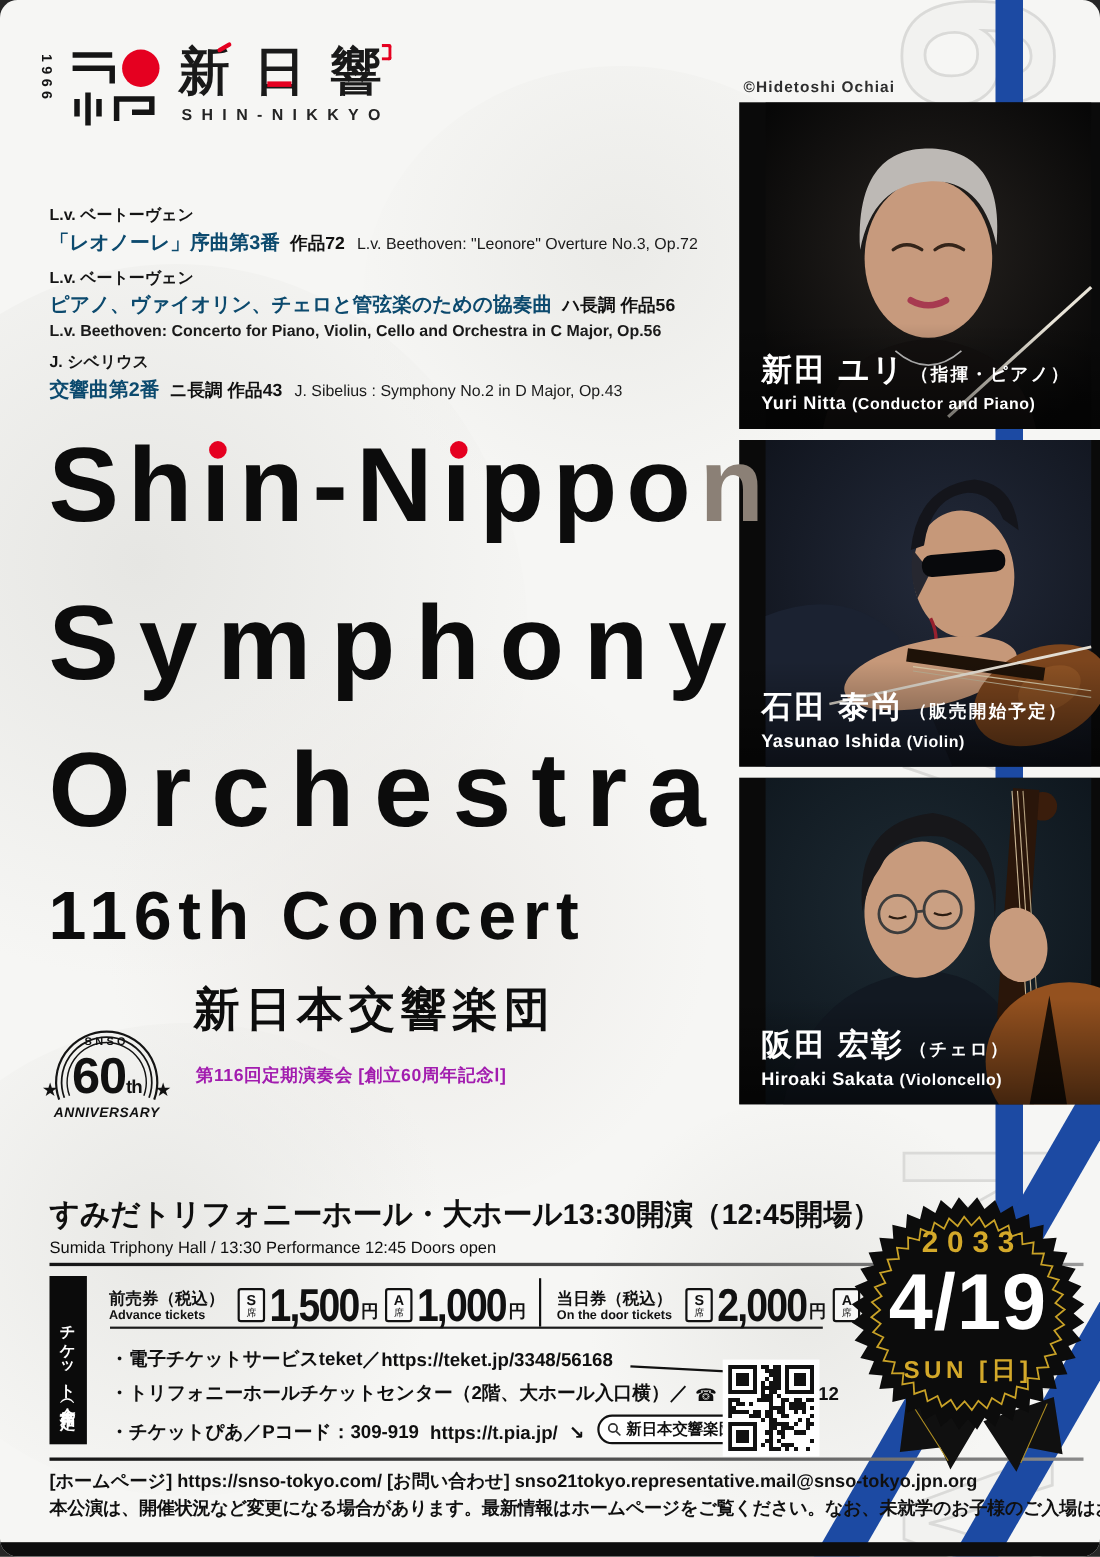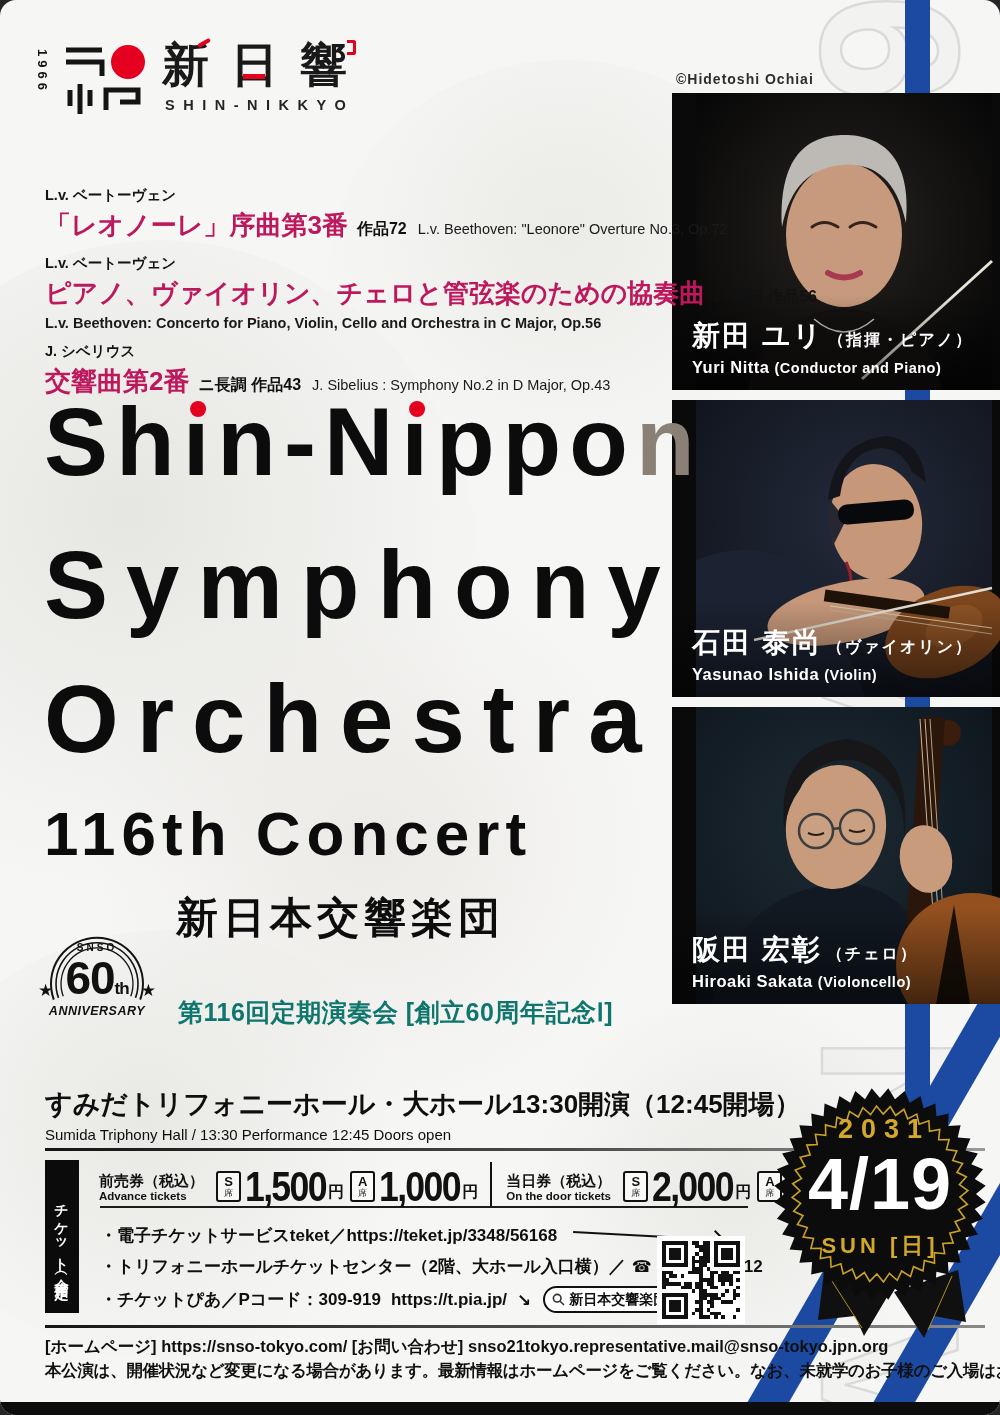--- a/index.html
+++ b/index.html
@@ -30,21 +30,21 @@
   .logo-romaji{left:165px;top:97px;font-size:14.5px;letter-spacing:8.5px;font-weight:600;color:#242424;z-index:3;}
   .acc{position:absolute;background:#e50020;z-index:4;}
   .acc1{left:197px;top:41px;width:14px;height:4px;transform:rotate(-30deg);border-radius:2px;}
   .acc2{left:243px;top:74px;width:22px;height:5px;}
   .acc3{left:347px;top:40px;width:9px;height:15px;background:none;border:3px solid #e50020;border-left:none;border-radius:0 3px 3px 0;}
   
   .program{left:45px;top:186px;width:660px;z-index:3;white-space:nowrap;}
   .p-comp{font-size:14.5px;font-weight:600;margin-top:11px;color:#141414;}
   .program .p-comp:first-child{margin-top:0;}
   .p-line{display:flex;align-items:baseline;margin-top:3px;}
-  .p-title{font-size:26px;font-weight:bold;color:#be185d;}
+  .p-title{font-size:18px;font-weight:bold;color:#0c4a6e;}
   .p-opus{font-size:16px;font-weight:bold;margin-left:9px;}
   .p-en{font-size:14.5px;margin-left:11px;font-weight:500;color:#1a1a1a;}
   .p-en-block{font-size:14.5px;margin-top:4px;font-weight:700;color:#1a1a1a;}
   
   .tl{position:absolute;left:44px;font-weight:bold;color:#0c0c0c;line-height:1;white-space:nowrap;z-index:3;}
   #tl1{top:394px;font-size:96px;letter-spacing:8px;}
   #tl2{top:537px;font-size:96px;letter-spacing:18px;}
   #tl3{top:671px;font-size:96px;letter-spacing:18px;}
   #tl4{top:803px;font-size:62px;letter-spacing:6px;}
   .ri{position:relative;display:inline-block;}
@@ -65,21 +65,21 @@
   
   #annbadge{left:36px;top:920px;width:122px;height:110px;z-index:3;}
   #annbadge .lay{position:absolute;left:0;right:0;text-align:center;color:#111;}
   .a-org{top:22px;font-size:10px;letter-spacing:3px;font-weight:bold;}
   .a-60{top:31px;font-size:46px;font-weight:bold;letter-spacing:-1px;}
   .a-60 .th{font-size:17px;font-weight:bold;}
   .a-star{position:absolute;top:60px;font-size:17px;color:#111;}
   .a-starL{left:2px;}.a-starR{right:2px;}
   .a-ann{top:84px;font-size:12.5px;font-weight:bold;font-style:italic;letter-spacing:.5px;}
   .jp-main{left:176px;top:890px;font-size:42px;font-weight:bold;letter-spacing:5px;color:#0d0d0d;z-index:3;white-space:nowrap;}
-  .jp-sub{left:178px;top:996px;font-size:25px;font-weight:bold;letter-spacing:.5px;color:#0f766e;z-index:3;white-space:nowrap;}
+  .jp-sub{left:178px;top:968px;font-size:16px;font-weight:bold;letter-spacing:.5px;color:#a21caf;z-index:3;white-space:nowrap;}
   
   .venue{left:45px;top:1086px;z-index:3;white-space:nowrap;color:#0e0e0e;}
   .v-row{display:flex;align-items:flex-end;}
   .v-hall{font-size:27px;font-weight:bold;}
   .v-time{font-size:26px;font-weight:bold;margin-left:0;}
   .v-en{font-size:15px;margin-top:4px;font-weight:500;}
   
   .rule{position:absolute;z-index:1;}
   .rule1{top:1148px;left:45px;width:940px;height:3px;background:linear-gradient(90deg,#151515,#4a4a4a 55%,#9a9a9a);}
   .rule2{top:1206px;left:100px;width:648px;height:2px;background:#1c1c1c;}
@@ -93,21 +93,21 @@
   .cat .en{font-size:11.5px;font-weight:600;line-height:1.2;}
   .seatbox{width:25px;height:31px;border:2px solid #111;border-radius:3px;display:flex;flex-direction:column;
     align-items:center;justify-content:center;line-height:1;margin:0 4px 5px 6px;background:rgba(255,255,255,.6);flex:none;}
   .seatbox .l{font-size:13px;font-weight:bold;}
   .seatbox .k{font-size:9px;margin-top:1px;}
   .price{font-size:42px;font-weight:bold;letter-spacing:-2px;line-height:.92;transform:scaleX(.85);transform-origin:left bottom;margin-right:-14px;}
   .yen{font-size:16px;font-weight:bold;margin:0 0 4px 2px;}
   .vdiv{width:2px;height:44px;background:#111;margin:0 14px 1px 12px;flex:none;}
   .tinfo{left:100px;top:1216px;z-index:3;white-space:nowrap;color:#0f0f0f;}
   .t-head{font-size:16.5px;font-weight:bold;}
-  .tline{display:flex;align-items:center;font-size:17px;font-weight:bold;margin-top:8px;}
+  .tline{display:flex;align-items:flex-end;font-size:17px;font-weight:bold;margin-top:8px;}
   .tline .url{font-weight:600;}
   .arrowline{position:relative;width:150px;height:2px;background:#111;margin-left:16px;transform:rotate(3deg);}
   .arrowline::after{content:'';position:absolute;right:-1px;top:0;width:13px;height:2px;background:#111;
     transform:rotate(42deg);transform-origin:right center;}
   .phone-ic{font-family:"DejaVu Sans",sans-serif;font-size:16px;margin:0 5px 0 6px;}
   .dl-arrow{font-family:"DejaVu Sans",sans-serif;font-size:17px;margin-left:10px;}
   .spill{display:inline-flex;align-items:center;border:2px solid #111;border-radius:14px;height:27px;
     background:#fff;margin-left:12px;padding-left:7px;position:relative;}
   .spill .q{font-size:14px;font-weight:bold;margin:0 10px 0 4px;}
   .sbtn{background:#111;color:#fff;border-radius:12px;height:27px;margin:-2px -2px -2px 0;
@@ -230,21 +230,21 @@
       <ellipse cx="150" cy="212" rx="80" ry="30" fill="#c69879" transform="rotate(-12 150 212)"></ellipse>
       <ellipse cx="250" cy="232" rx="64" ry="42" fill="#7c451d" transform="rotate(-24 250 232)"></ellipse>
       <ellipse cx="258" cy="226" rx="30" ry="19" fill="#8d5224" transform="rotate(-24 258 226)"></ellipse>
       <rect x="128" y="198" width="126" height="12" fill="#1e1208" transform="rotate(8 190 204)"></rect>
       <line x1="134" y1="206" x2="296" y2="228" stroke="#d8c9a8" stroke-width="1"></line>
       <line x1="134" y1="210" x2="296" y2="234" stroke="#bcae92" stroke-width="1"></line>
       <line x1="58" y1="240" x2="296" y2="188" stroke="#e3ddd2" stroke-width="2.5"></line>
     </svg>
     <div class="pshade"></div>
     <div class="pcap">
-      <div class="row1"><span>石田 泰尚</span><span class="role">（ヴァイオリン）</span></div>
+      <div class="row1"><span>石田 泰尚</span><span class="role">（販売開始予定）</span></div>
       <div class="row2"><span>Yasunao Ishida</span> <span class="role">(Violin)</span></div>
     </div>
   </div>
 
   <div class="photo" id="ph3">
     <svg viewBox="0 0 296 297">
       <defs>
           <radialGradient id="p3g" cx="45%" cy="40%" r="70%">
         <stop offset="0" stop-color="#1d2a33"></stop>
             <stop offset="1" stop-color="#0e161d"></stop>
@@ -517,21 +517,21 @@
 
   <div class="abs dbadge">
     <svg width="228" height="264" viewBox="0 0 228 264">
       <polygon points="58,196 124,216 98,260 89,240 52,244" fill="#101010"></polygon>
       <polygon points="128,216 192,194 200,246 168,240 158,262" fill="#101010"></polygon>
       <polyline points="64,202 96,252" fill="none" stroke="#b08f22" stroke-width="1"></polyline>
       <polyline points="186,200 162,254" fill="none" stroke="#b08f22" stroke-width="1"></polyline>
       <polygon id="ros-outer" points="114.0,22.0 122.3,12.3 129.0,23.2 138.7,14.9 143.7,26.7 154.6,20.1 157.6,32.5 169.4,27.6 170.4,40.3 182.8,37.4 181.9,50.1 194.6,49.2 191.7,61.6 204.4,62.6 199.5,74.4 211.9,77.4 205.3,88.3 217.1,93.3 208.8,103.0 219.7,109.7 210.0,118.0 219.7,126.3 208.8,133.0 217.1,142.7 205.3,147.7 211.9,158.6 199.5,161.6 204.4,173.4 191.7,174.4 194.6,186.8 181.9,185.9 182.8,198.6 170.4,195.7 169.4,208.4 157.6,203.5 154.6,215.9 143.7,209.3 138.7,221.1 129.0,212.8 122.3,223.7 114.0,214.0 105.7,223.7 99.0,212.8 89.3,221.1 84.3,209.3 73.4,215.9 70.4,203.5 58.6,208.4 57.6,195.7 45.2,198.6 46.1,185.9 33.4,186.8 36.3,174.4 23.6,173.4 28.5,161.6 16.1,158.6 22.7,147.7 10.9,142.7 19.2,133.0 8.3,126.3 18.0,118.0 8.3,109.7 19.2,103.0 10.9,93.3 22.7,88.3 16.1,77.4 28.5,74.4 23.6,62.6 36.3,61.6 33.4,49.2 46.1,50.1 45.2,37.4 57.6,40.3 58.6,27.6 70.4,32.5 73.4,20.1 84.3,26.7 89.3,14.9 99.0,23.2 105.7,12.3 " fill="#0c0c0c"></polygon>
       <polygon id="ros-gold" points="117.1,38.1 124.3,30.6 129.6,39.5 137.9,33.3 141.7,42.9 150.8,38.1 153.1,48.2 162.9,44.8 163.5,55.2 173.7,53.4 172.7,63.7 183.1,63.5 180.5,73.6 190.8,75.0 186.7,84.5 196.6,87.5 191.0,96.3 200.3,100.8 193.4,108.6 201.9,114.5 193.9,121.1 201.4,128.3 192.5,133.6 198.7,141.9 189.1,145.7 193.9,154.8 183.8,157.1 187.2,166.9 176.8,167.5 178.6,177.7 168.3,176.7 168.5,187.1 158.4,184.5 157.0,194.8 147.5,190.7 144.5,200.6 135.7,195.0 131.2,204.3 123.4,197.4 117.5,205.9 110.9,197.9 103.7,205.4 98.4,196.5 90.1,202.7 86.3,193.1 77.2,197.9 74.9,187.8 65.1,191.2 64.5,180.8 54.3,182.6 55.3,172.3 44.9,172.5 47.5,162.4 37.2,161.0 41.3,151.5 31.4,148.5 37.0,139.7 27.7,135.2 34.6,127.4 26.1,121.5 34.1,114.9 26.6,107.7 35.5,102.4 29.3,94.1 38.9,90.3 34.1,81.2 44.2,78.9 40.8,69.1 51.2,68.5 49.4,58.3 59.7,59.3 59.5,48.9 69.6,51.5 71.0,41.2 80.5,45.3 83.5,35.4 92.3,41.0 96.8,31.7 104.6,38.6 110.5,30.1 " fill="none" stroke="#c9a227" stroke-width="1.6"></polygon>
     </svg>
-    <div class="lay d-year">2031</div>
+    <div class="lay d-year">2033</div>
     <div class="lay d-date">4/19</div>
     <div class="lay d-day">SUN [日]</div>
   </div>
 
   <div class="abs f1">
     <span class="lab">[ホームページ]</span>
     <span class="val">https://snso-tokyo.com/</span>
     <span class="lab">[お問い合わせ]</span>
     <span class="val">snso21tokyo.representative.mail@snso-tokyo.jpn.org</span>
   </div>

